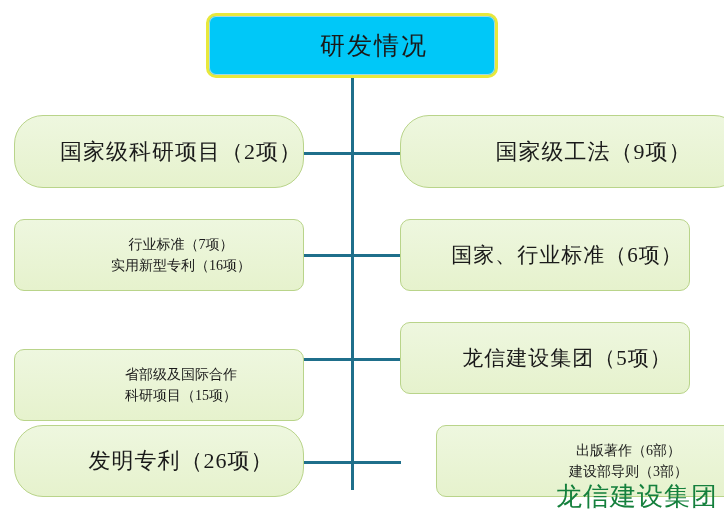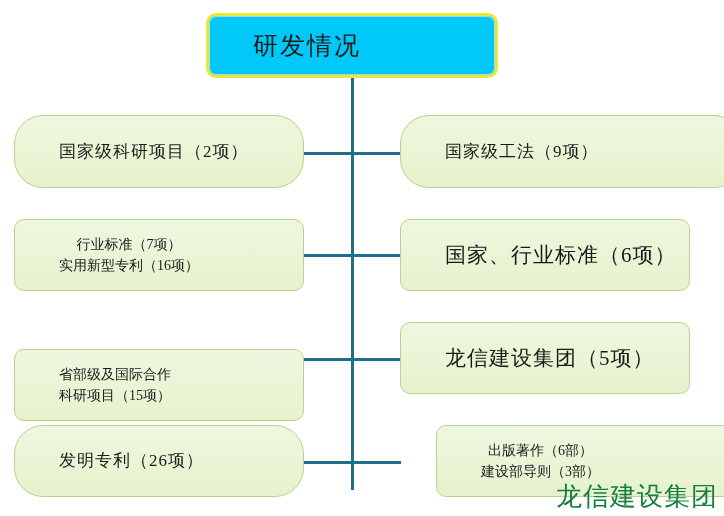--- a/index.html
+++ b/index.html
@@ -14,39 +14,40 @@
 
   
   .line{position:absolute;background:#1f6f8b;}
 
   .node{
     position:absolute;
     box-sizing:border-box;
     border-radius:10px;
     display:flex;
     align-items:center;
+    justify-content:center;
     text-align:center;
     line-height:1.25;
     color:#1a1a1a;
     padding-left:44px;
   }
   .node.root{
     background:#00c8f8;
     border:3px solid #e8e83c;
     color:#1a1a1a;
     font-size:25px;
     letter-spacing:2px;
     box-shadow:0 0 0 1px #9fd9e8 inset;
   }
   .node.leaf{
     background:#e9f4d2;
     border:1px solid #b9d48a;
     background-image:linear-gradient(180deg,#eef7df 0%, #e6f2cd 100%);
   }
-  .big{font-size:17px;letter-spacing:1px;border-radius:29px;}
+  .big{font-size:22px;letter-spacing:1px;border-radius:29px;}
   .mid{font-size:21px;letter-spacing:1px;}
   .small{font-size:14px;line-height:1.5;}
 
   .wm{
     position:absolute;
     right:6px;bottom:2px;
     text-align:right;
     font-family:"Liberation Sans","DejaVu Sans",sans-serif;
     color:#c9c9c9;
     user-select:none;

